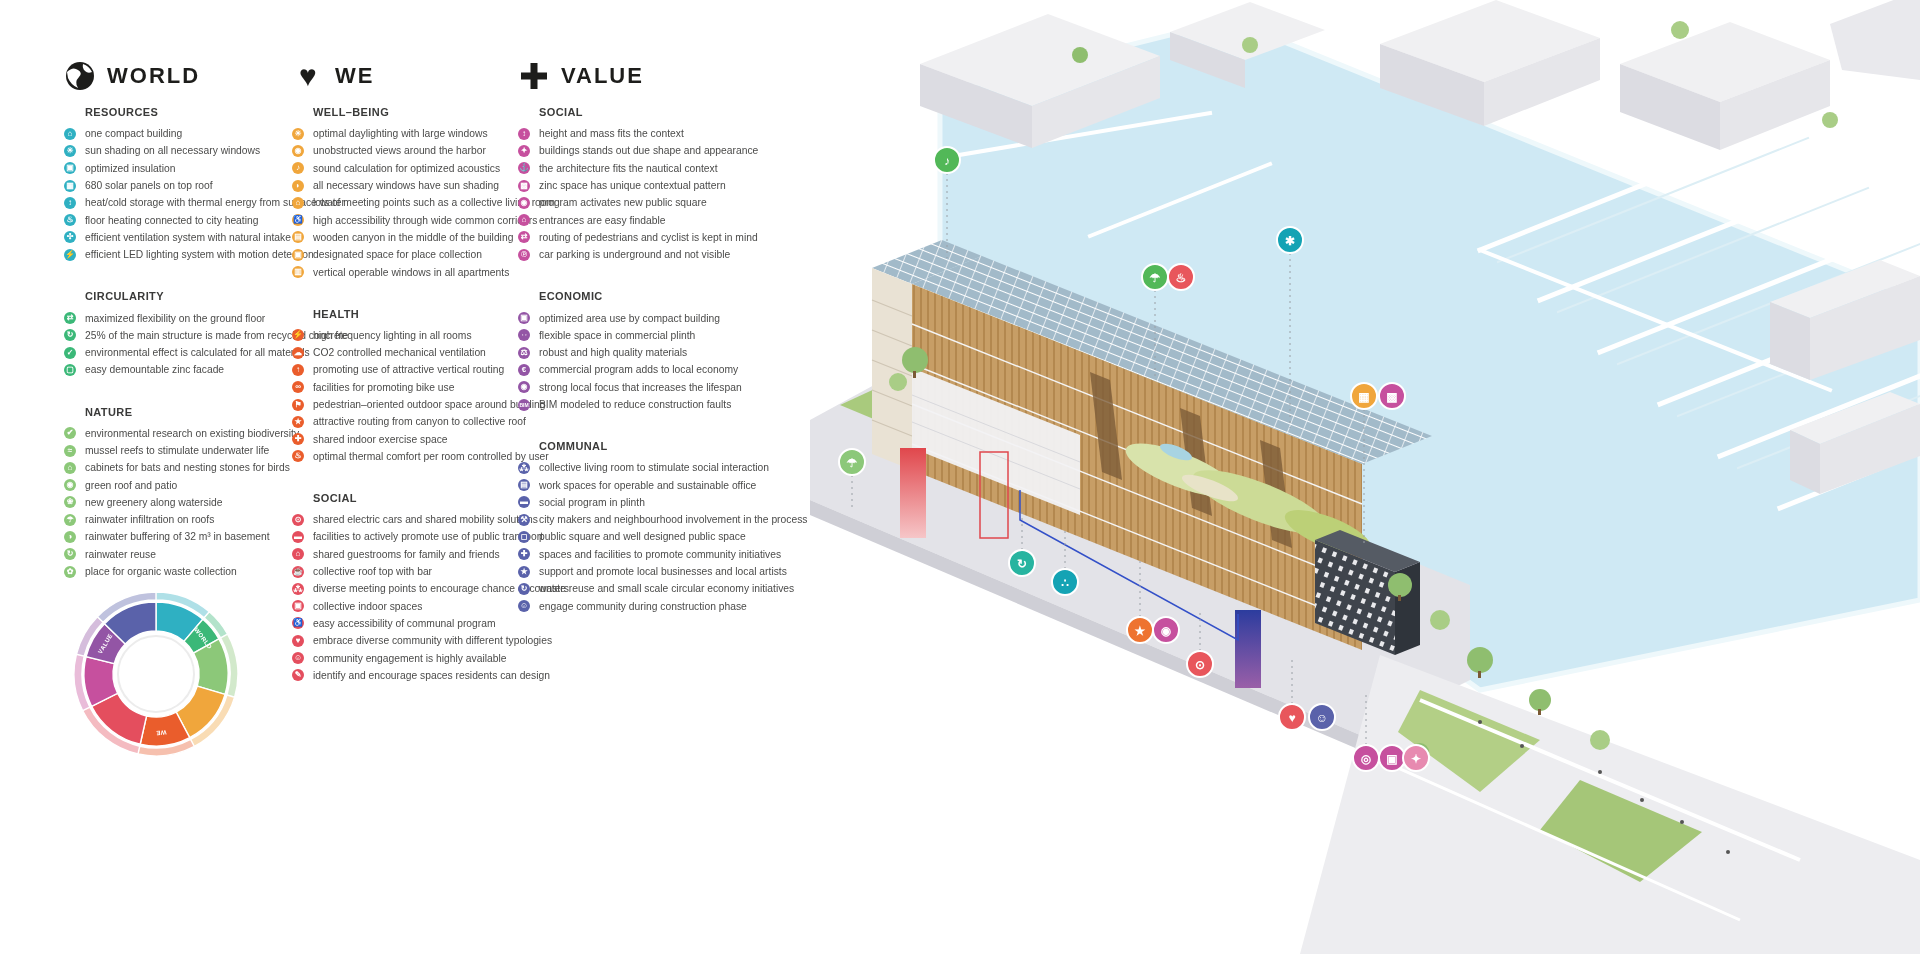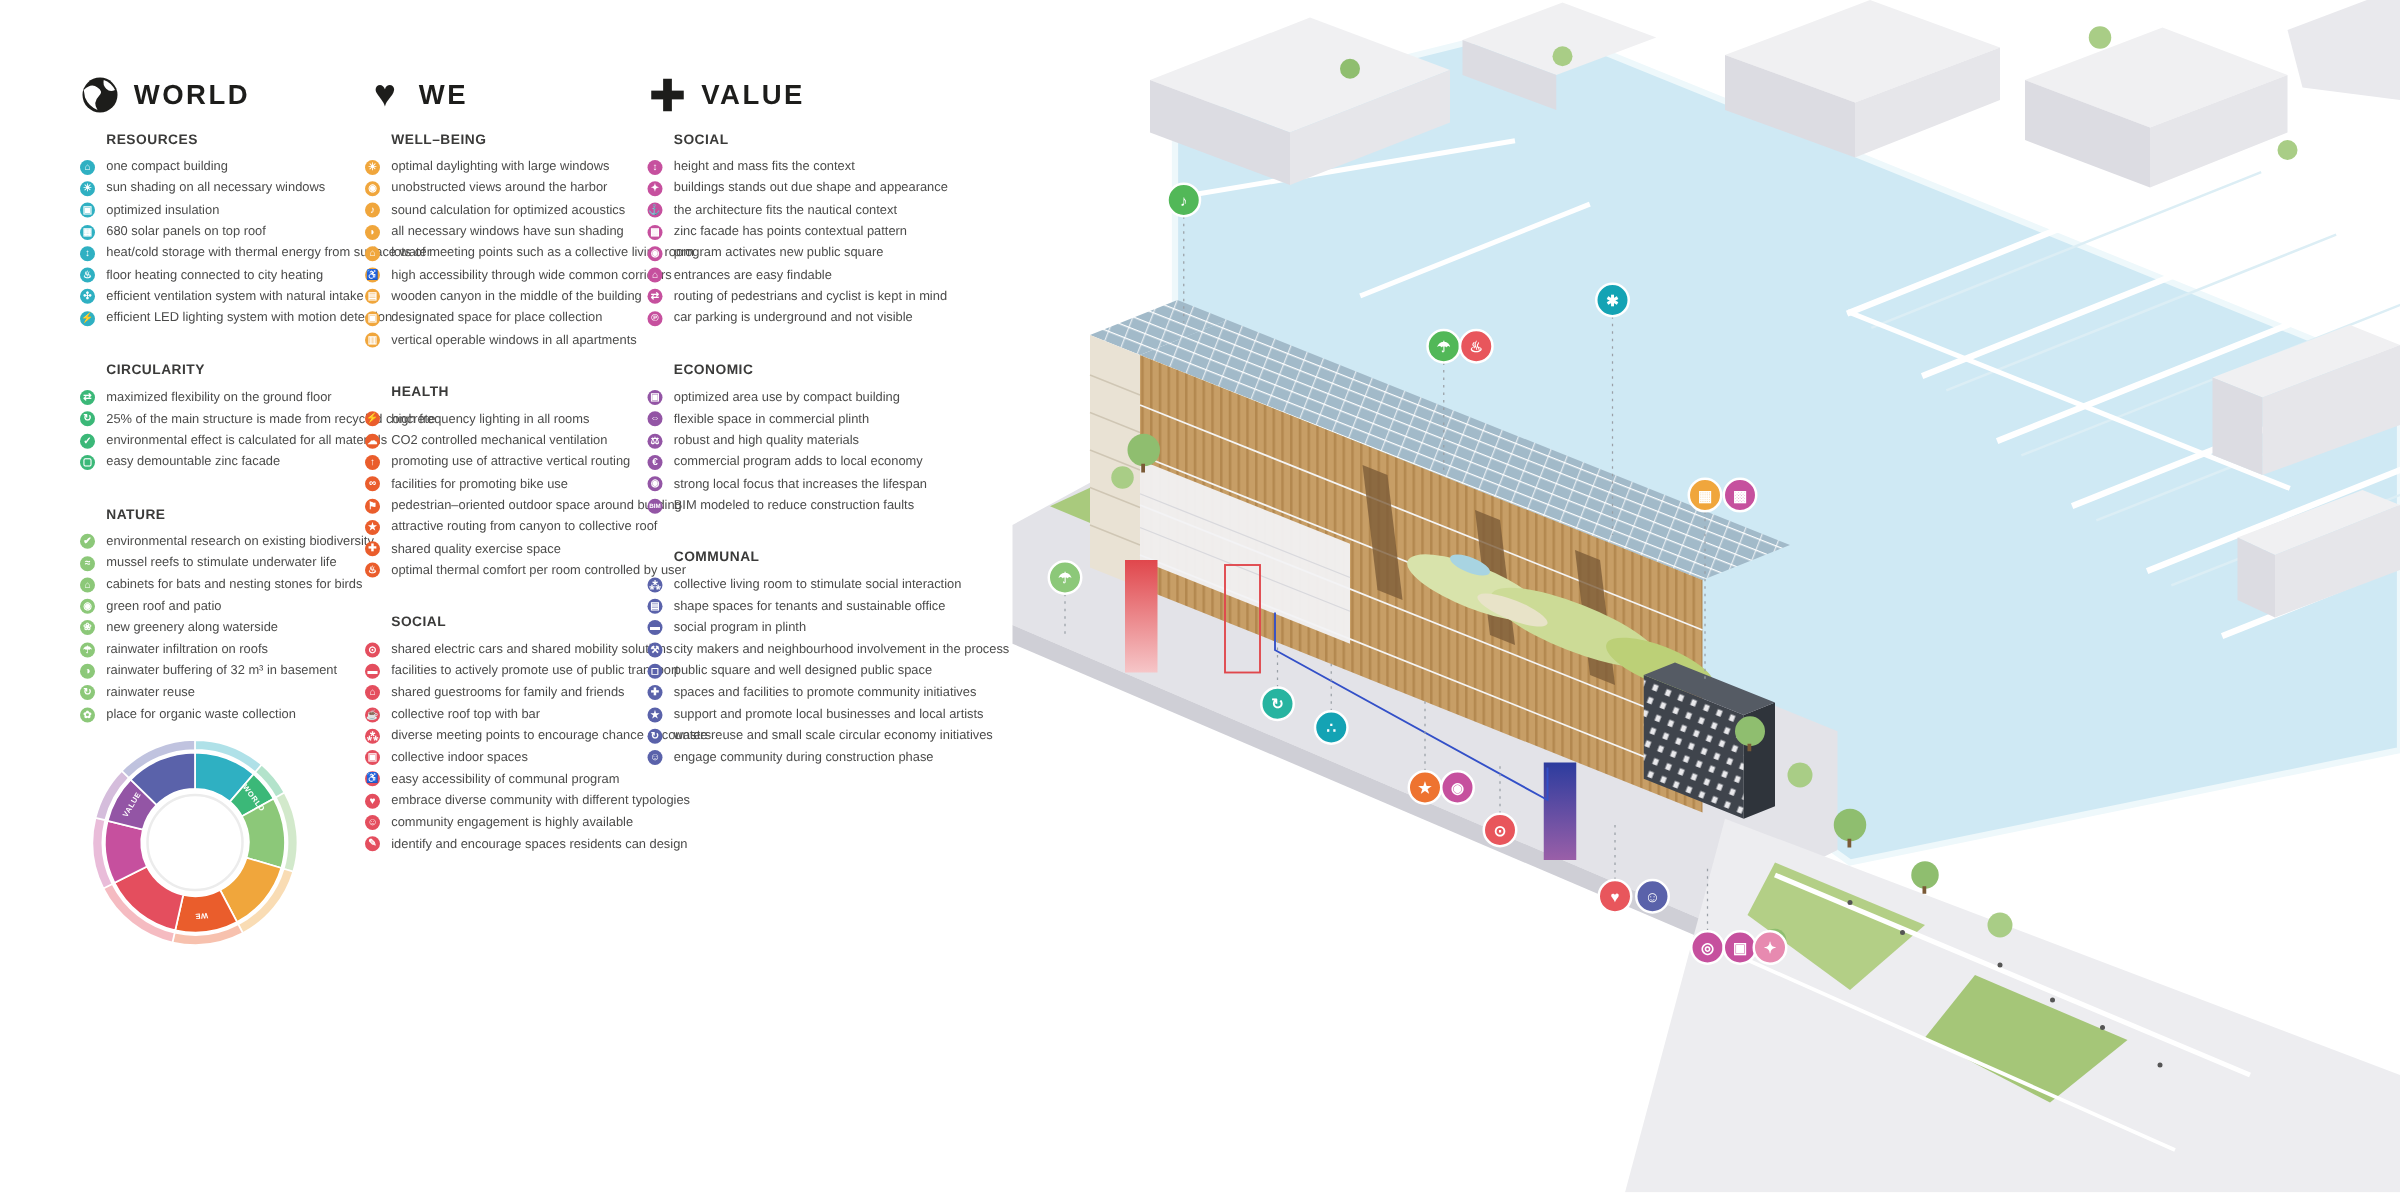--- a/index.html
+++ b/index.html
@@ -203,21 +203,21 @@
         <div class="row">
           <span class="dot" style="background: rgb(234, 93, 44); font-size: 8px;">⚑</span>
           <span class="lbl">pedestrian–oriented outdoor space around building</span>
         </div>
         <div class="row">
           <span class="dot" style="background: rgb(234, 93, 44); font-size: 8px;">★</span>
           <span class="lbl">attractive routing from canyon to collective roof</span>
         </div>
         <div class="row">
           <span class="dot" style="background: rgb(234, 93, 44); font-size: 8px;">✚</span>
-          <span class="lbl">shared quality exercise space</span>
+          <span class="lbl">shared indoor exercise space</span>
         </div>
         <div class="row">
           <span class="dot" style="background: rgb(234, 93, 44); font-size: 8px;">♨</span>
           <span class="lbl">optimal thermal comfort per room controlled by user</span>
         </div>
       </div>
       <div class="section">
         <div class="sec-h">SOCIAL</div>
         <div class="row">
           <span class="dot" style="background: rgb(228, 78, 94); font-size: 8px;">⊙</span>
@@ -283,21 +283,21 @@
         <div class="row">
           <span class="dot" style="background: rgb(198, 80, 158); font-size: 8px;">✦</span>
           <span class="lbl">buildings stands out due shape and appearance</span>
         </div>
         <div class="row">
           <span class="dot" style="background: rgb(198, 80, 158); font-size: 8px;">⚓</span>
           <span class="lbl">the architecture fits the nautical context</span>
         </div>
         <div class="row">
           <span class="dot" style="background: rgb(198, 80, 158); font-size: 8px;">▩</span>
-          <span class="lbl">zinc facade has points contextual pattern</span>
+          <span class="lbl">zinc space has unique contextual pattern</span>
         </div>
         <div class="row">
           <span class="dot" style="background: rgb(198, 80, 158); font-size: 8px;">◉</span>
           <span class="lbl">program activates new public square</span>
         </div>
         <div class="row">
           <span class="dot" style="background: rgb(198, 80, 158); font-size: 8px;">⌂</span>
           <span class="lbl">entrances are easy findable</span>
         </div>
         <div class="row">
@@ -337,21 +337,21 @@
         </div>
       </div>
       <div class="section">
         <div class="sec-h">COMMUNAL</div>
         <div class="row">
           <span class="dot" style="background: rgb(90, 98, 170); font-size: 8px;">⁂</span>
           <span class="lbl">collective living room to stimulate social interaction</span>
         </div>
         <div class="row">
           <span class="dot" style="background: rgb(90, 98, 170); font-size: 8px;">▤</span>
-          <span class="lbl">shape spaces for tenants and sustainable office</span>
+          <span class="lbl">work spaces for operable and sustainable office</span>
         </div>
         <div class="row">
           <span class="dot" style="background: rgb(90, 98, 170); font-size: 8px;">▬</span>
           <span class="lbl">social program in plinth</span>
         </div>
         <div class="row">
           <span class="dot" style="background: rgb(90, 98, 170); font-size: 8px;">⚒</span>
           <span class="lbl">city makers and neighbourhood involvement in the process</span>
         </div>
         <div class="row">

